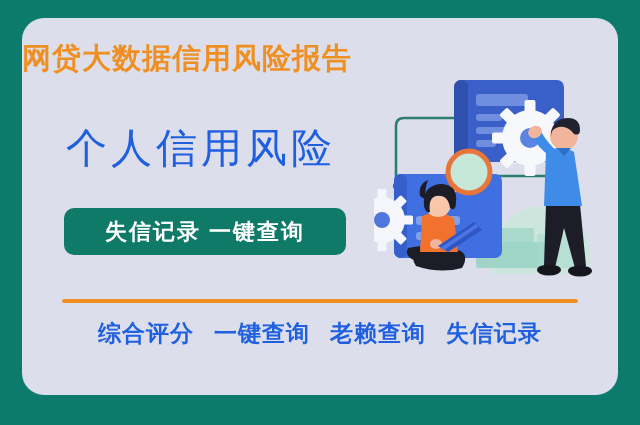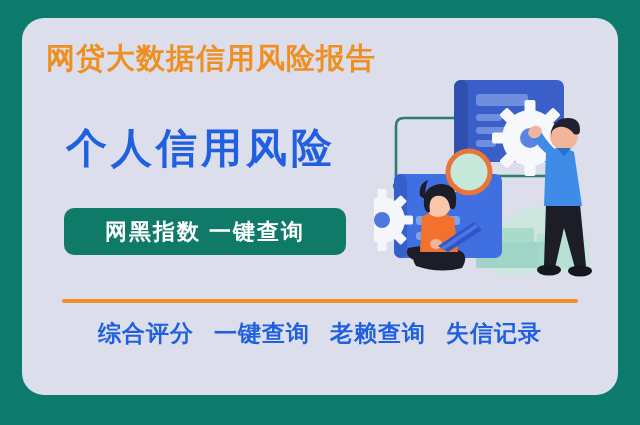--- a/index.html
+++ b/index.html
@@ -30,38 +30,38 @@
     width: 596px;
     height: 377px;
     background: #dcdfeb;
     border-radius: 22px 22px 22px 22px;
     overflow: hidden;
   }
 
   
   #headline {
     position: absolute;
-    left: 24px;
+    left: 0;
     top: 26px;
     font-size: 29px;
     line-height: 1;
     font-weight: bold;
     color: #ef8f22;
     letter-spacing: 1px;
     white-space: nowrap;
     text-align: right;
   }
 
   #subhead {
     position: absolute;
     left: 44px;
     top: 110px;
     font-size: 41px;
     line-height: 1;
-    font-weight: bold;
+    font-weight: normal;
     color: #1f5fe0;
     letter-spacing: 4px;
     white-space: nowrap;
   }
 
   #cta {
     position: absolute;
     left: 42px;
     top: 190px;
     width: 282px;
@@ -121,21 +121,21 @@
 
 <div id="poster">
 
   <div id="card">
 
     <div id="headline">网贷大数据信用风险报告</div>
 
     <div id="subhead">个人信用风险</div>
 
     <div id="cta">
-      <span id="cta-label">网黑指数  一键查询</span>
+      <span id="cta-label">失信记录  一键查询</span>
     </div>
 
     <div id="divider"></div>
 
     <div id="footer-links">
       <span>综合评分</span>
       <span>一键查询</span>
       <span>老赖查询</span>
       <span>失信记录</span>
     </div>

